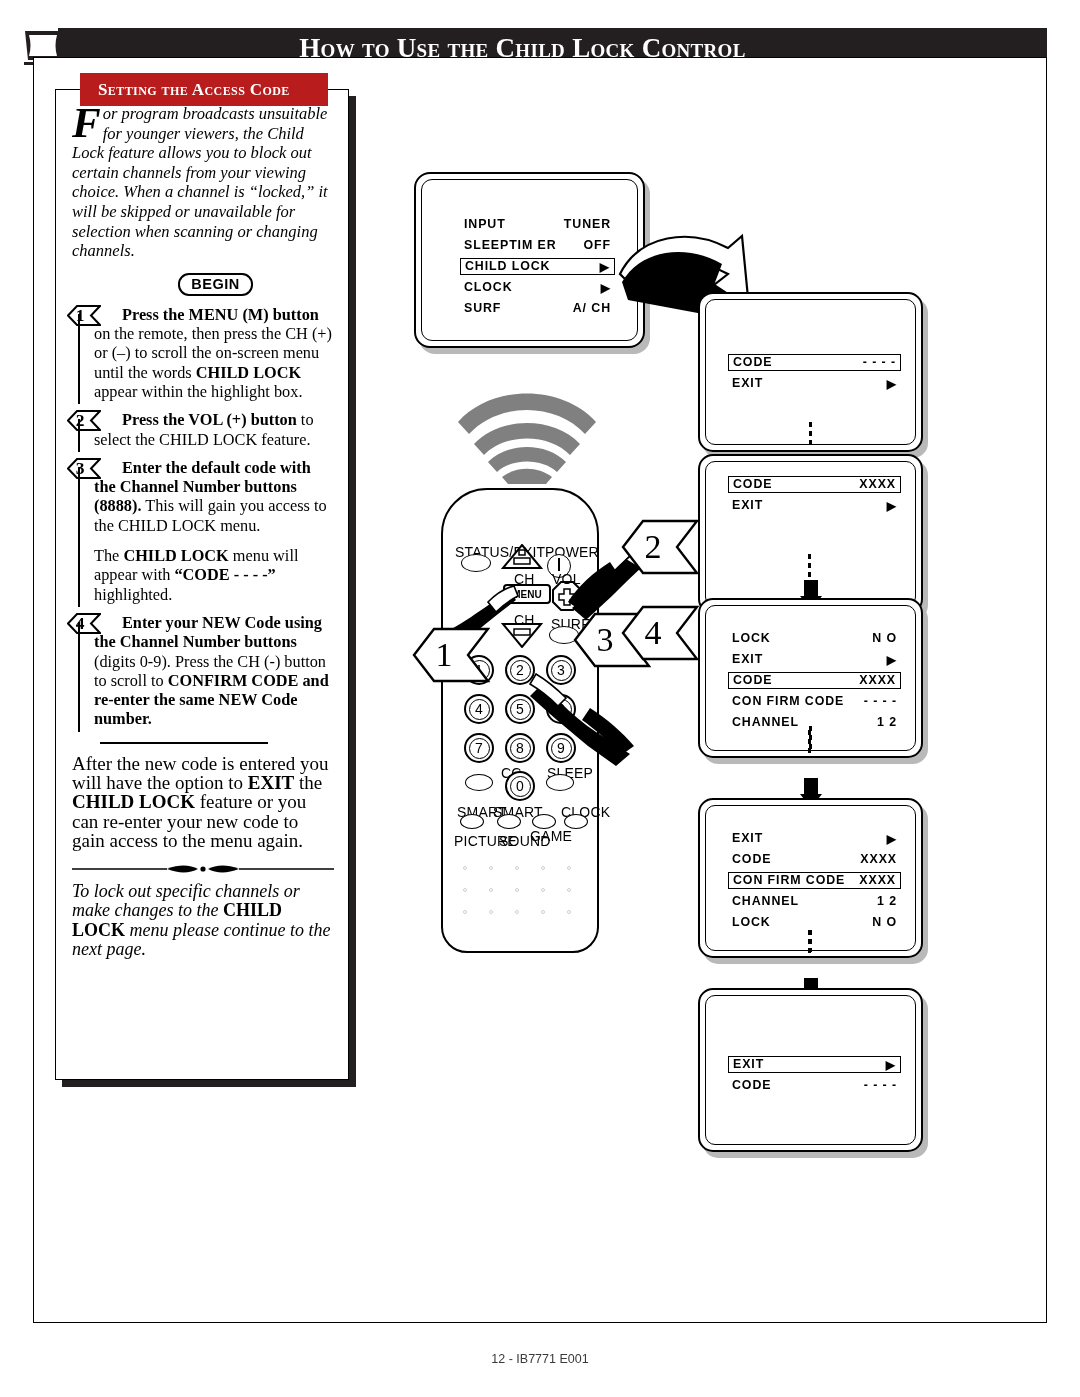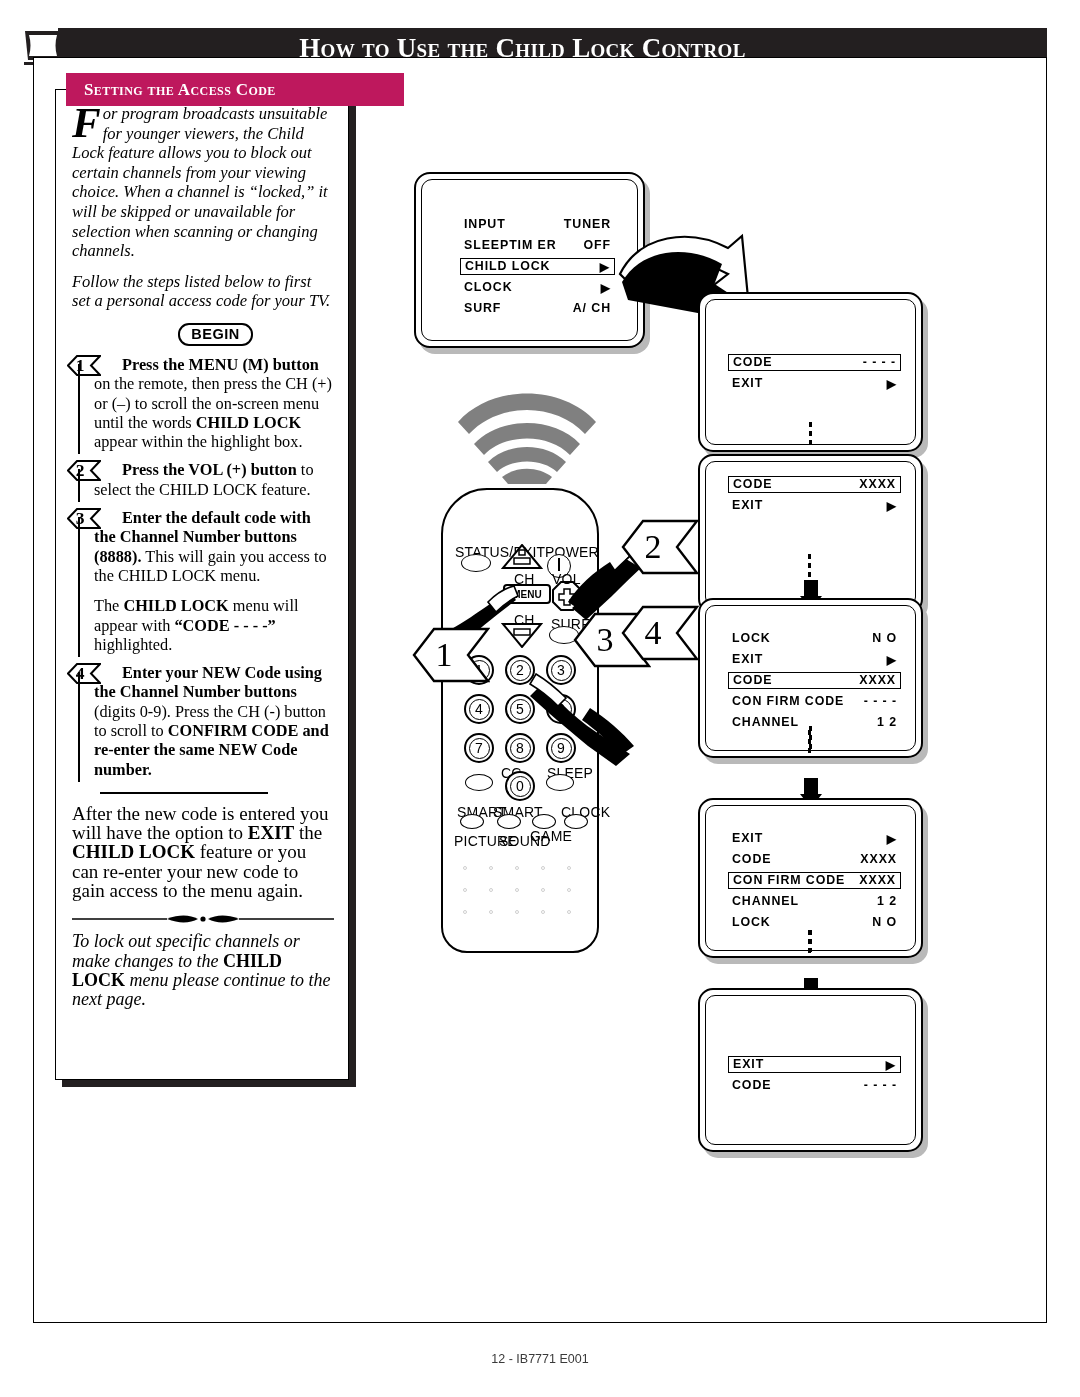--- a/index.html
+++ b/index.html
@@ -29,22 +29,22 @@
     letter-spacing: .3px;
     display: flex; align-items: center; justify-content: center;
     padding-right: 60px; white-space: nowrap;
   }
   #tv-icon {
     position: absolute; left: 22px; top: 28px; width: 42px; height: 40px;
   }
 
   
   #section-tab {
-    position: absolute; left: 66px; top: 73px;
-    width: 338px; height: 33px; background: #be185d; z-index: 6;
+    position: absolute; left: 80px; top: 73px;
+    width: 248px; height: 33px; background: #b91c1c; z-index: 6;
   }
   #section-tab-label {
     color: #fff; font-family: "Liberation Serif", serif;
     font-size: 17px; font-variant: small-caps; font-weight: 700;
     letter-spacing: .4px;
     display: flex; align-items: center; height: 100%; padding-left: 18px;
   }
 
   
   #text-shadow {
@@ -198,21 +198,20 @@
   <div id="section-tab-label">Setting the Access Code</div>
 </div>
 
 <div id="text-shadow"></div>
 <div id="text-column">
 
   <div class="intro">
     <span class="dropcap">F</span><span>or program broadcasts unsuitable for younger viewers, the Child Lock feature allows you to block out certain channels from your viewing choice. When a channel is “locked,” it will be skipped or unavailable for selection when scanning or changing channels.</span>
   </div>
 
-  <div class="intro second">Follow the steps listed below to first set a personal access code for your TV.</div>
 
   <div id="begin-wrap">
     <span id="begin-badge">BEGIN</span>
   </div>
 
   <div class="step">
     <div class="rail"></div>
     <div class="diamond">
       <svg width="34" height="21" viewBox="0 0 34 21">
         <path d="M1,10.5 L10,1 L33,1 L24,10.5 L33,20 L10,20 Z" fill="none" stroke="#000" stroke-width="2"></path>

